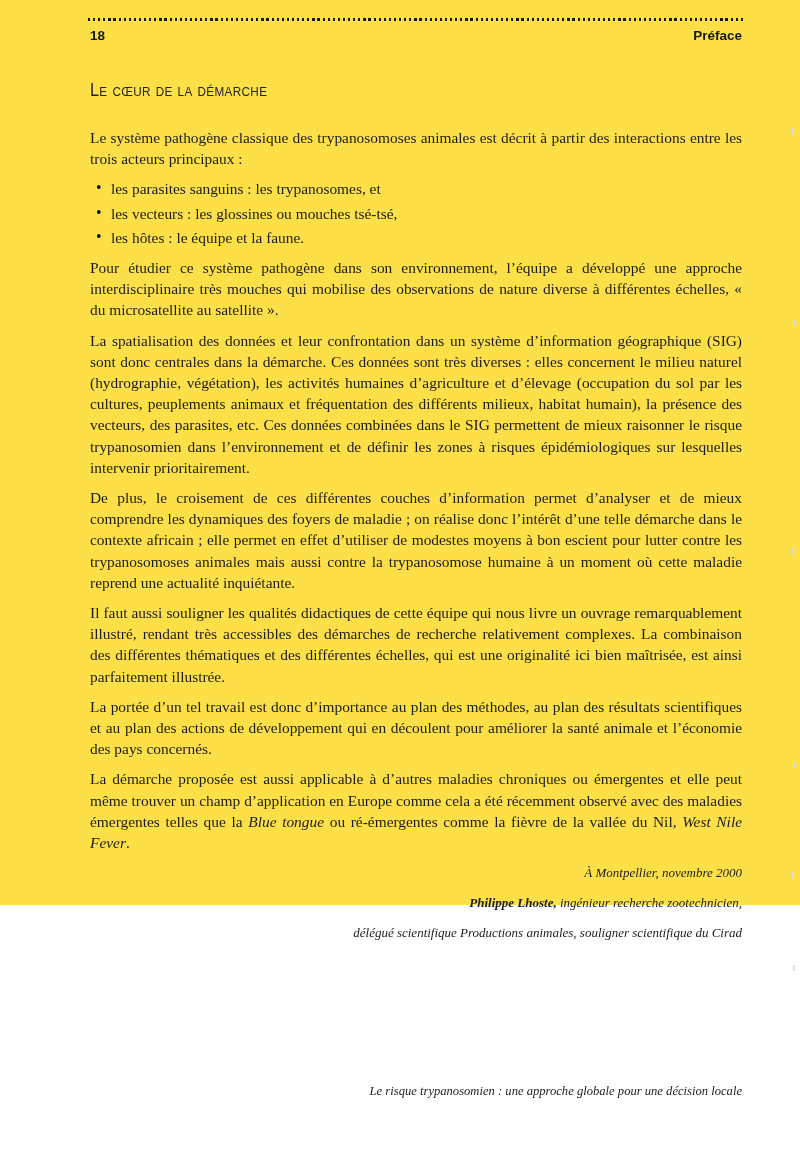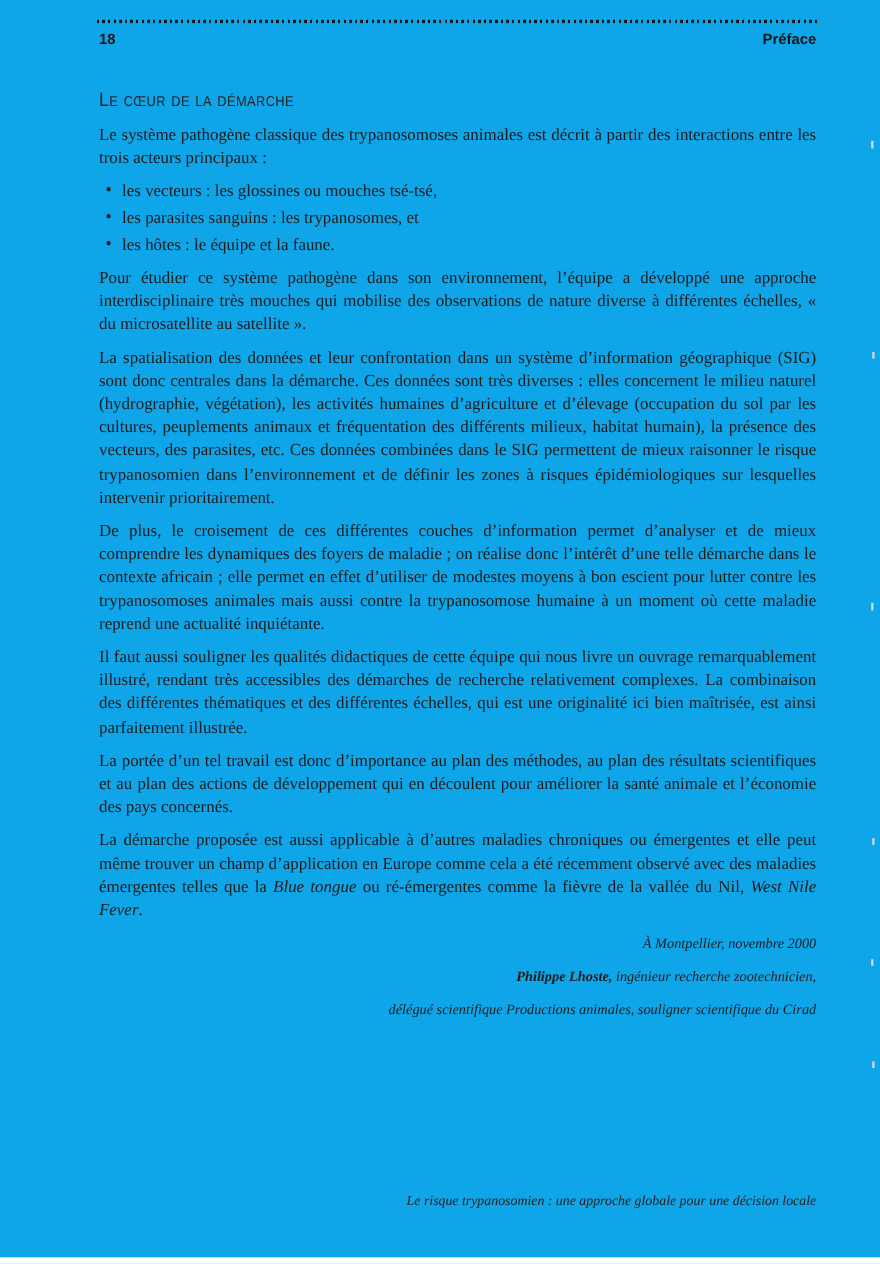--- a/index.html
+++ b/index.html
@@ -5,21 +5,21 @@
   html,body{margin:0;padding:0;}
   body{
     width:800px;height:1149px;
     background:#ffffff;
     font-family:"Liberation Serif", serif;
     color:#1c1c1c;
     position:relative;
     overflow:hidden;
   }
   .page{
-    position:absolute;left:0;top:0;width:800px;height:1143px;background:#0ea5e9;text-decoration:underline;
+    position:absolute;left:0;top:0;width:800px;height:905px;background:#fde047;text-decoration:underline;
   }
   .content{
     position:absolute;left:90px;top:18px;width:652px;
   }
   .rule-dotted{
     height:3px;width:656px;margin-left:-2px;
     background:repeating-linear-gradient(to right,#161616 0 2.2px,transparent 2.2px 5.1px);
     background-position:0 0;background-size:100% 3px;background-repeat:no-repeat;
   }
   .header-row{
@@ -37,21 +37,21 @@
     color:#242424;
     letter-spacing:0.4px;
   }
   h1.section-title .squeeze{
     display:inline-block;
     transform:scaleX(0.9);
     transform-origin:left center;
     white-space:nowrap;
   }
   .body-text{
-    margin-top:11px;
+    margin-top:26px;
     font-size:15.4px;
     line-height:21.2px;
     text-align:justify;
   }
   .body-text p{margin:0 0 9px 0;}
   ul.bullet-list{
     margin:0 0 9px 0;padding:0 0 0 21px;list-style:none;
   }
   ul.bullet-list li{
     position:relative;margin:0 0 3px 0;text-align:left;
@@ -90,22 +90,22 @@
     </div>
 
     <h1 class="section-title">
       <span class="squeeze">Le cœur de la démarche</span>
     </h1>
 
     <div class="body-text">
       <p>Le système pathogène classique des trypanosomoses animales est décrit à partir des interactions entre les trois acteurs principaux :</p>
 
       <ul class="bullet-list">
+        <li>les parasites sanguins : les trypanosomes, et</li>
         <li>les vecteurs : les glossines ou mouches tsé-tsé,</li>
-        <li>les parasites sanguins : les trypanosomes, et</li>
         <li>les hôtes : le équipe et la faune.</li>
       </ul>
 
       <p>Pour étudier ce système pathogène dans son environnement, l’équipe a développé une approche interdisciplinaire très mouches qui mobilise des observations de nature diverse à différentes échelles, « du microsatellite au satellite ».</p>
       <p>La spatialisation des données et leur confrontation dans un système d’information géographique (SIG) sont donc centrales dans la démarche. Ces données sont très diverses : elles concernent le milieu naturel (hydrographie, végétation), les activités humaines d’agriculture et d’élevage (occupation du sol par les cultures, peuplements animaux et fréquentation des différents milieux, habitat humain), la présence des vecteurs, des parasites, etc. Ces données combinées dans le SIG permettent de mieux raisonner le risque trypanosomien dans l’environnement et de définir les zones à risques épidémiologiques sur lesquelles intervenir prioritairement.</p>
       <p>De plus, le croisement de ces différentes couches d’information permet d’analyser et de mieux comprendre les dynamiques des foyers de maladie ; on réalise donc l’intérêt d’une telle démarche dans le contexte africain ; elle permet en effet d’utiliser de modestes moyens à bon escient pour lutter contre les trypanosomoses animales mais aussi contre la trypanosomose humaine à un moment où cette maladie reprend une actualité inquiétante.</p>
       <p>Il faut aussi souligner les qualités didactiques de cette équipe qui nous livre un ouvrage remarquablement illustré, rendant très accessibles des démarches de recherche relativement complexes. La combinaison des différentes thématiques et des différentes échelles, qui est une originalité ici bien maîtrisée, est ainsi parfaitement illustrée.</p>
       <p>La portée d’un tel travail est donc d’importance au plan des méthodes, au plan des résultats scientifiques et au plan des actions de développement qui en découlent pour améliorer la santé animale et l’économie des pays concernés.</p>
 
       <p><span>La démarche proposée est aussi applicable à d’autres maladies chroniques ou émergentes et elle peut même trouver un champ d’application en Europe comme cela a été récemment observé avec des maladies émergentes telles que la </span><span class="it">Blue tongue</span><span> ou ré-émergentes comme la fièvre de la vallée du Nil, </span><span class="it">West Nile Fever</span><span>.</span></p>

